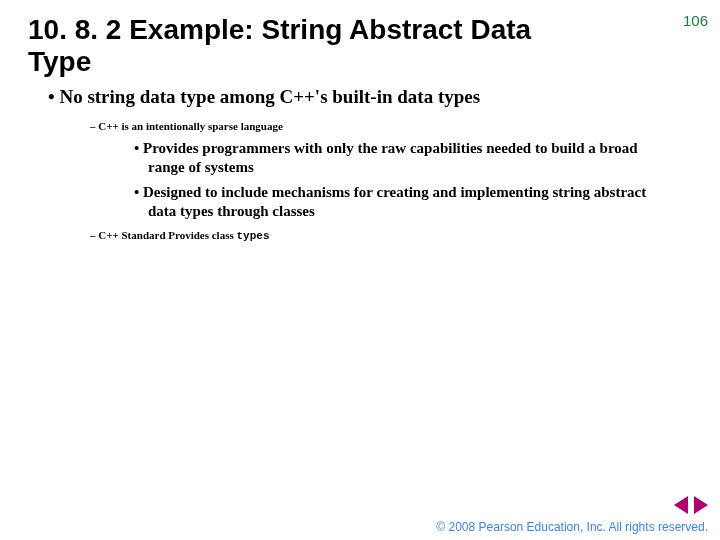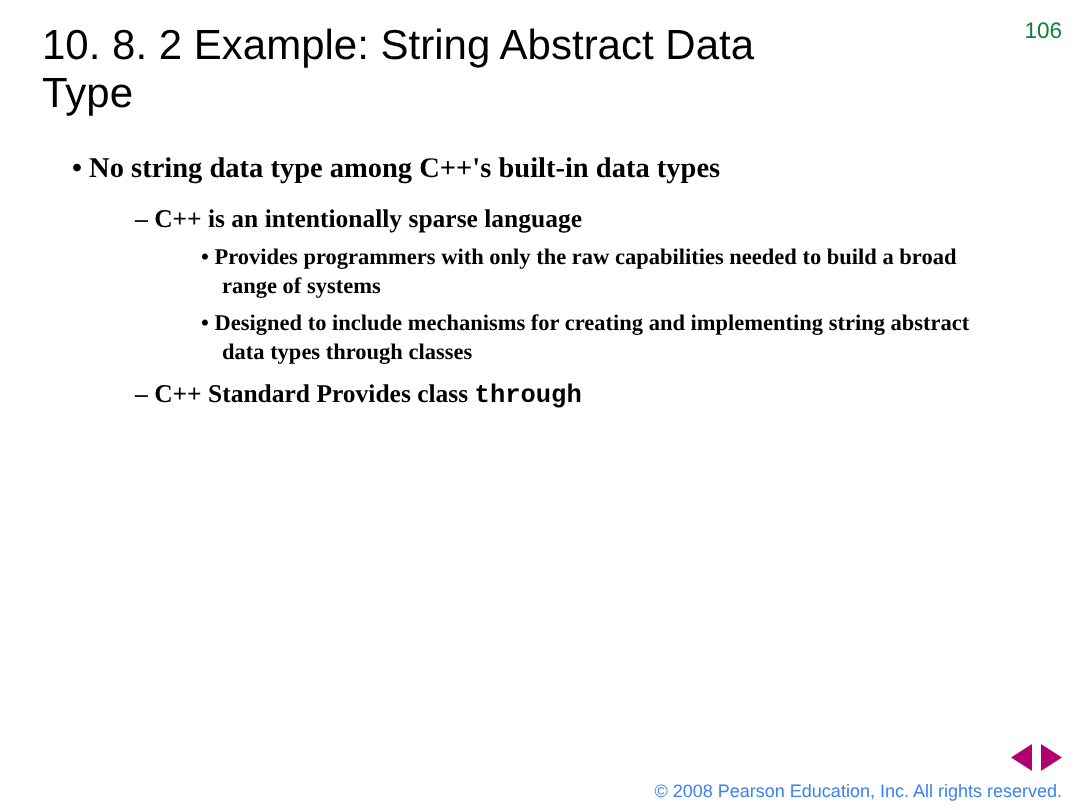--- a/index.html
+++ b/index.html
@@ -24,43 +24,43 @@
     .page-number {
       position: absolute;
       top: 12px;
       right: 12px;
       font-family: Arial, Helvetica, sans-serif;
       font-size: 15px;
       color: #15803d;
     }
     .title {
       font-family: Arial, Helvetica, sans-serif;
-      font-weight: normal;
+      font-weight: bold;
       font-size: 28px;
       color: #000;
       line-height: 1.15;
       max-width: 520px;
-      margin-bottom: 24px;
+      margin-bottom: 8px;
     }
     .content {
       padding-left: 20px;
     }
     .bullet-l1 {
       font-size: 19px;
       font-weight: bold;
       line-height: 1.2;
       margin-bottom: 10px;
       padding-left: 18px;
       text-indent: -18px;
     }
     .bullet-l1::before {
       content: "• ";
     }
     .bullet-l2 {
-      font-size: 17px;
+      font-size: 11px;
       font-weight: bold;
       line-height: 1.3;
       margin: 8px 0 6px 42px;
       padding-left: 18px;
       text-indent: -18px;
     }
     .bullet-l2::before {
       content: "– ";
     }
     .bullet-l3 {
@@ -124,21 +124,21 @@
   <div class="content">
 
     <div class="bullet-l1">No string data type among C++'s built-in data types</div>
 
     <div class="bullet-l2">C++ is an intentionally sparse language</div>
 
     <div class="bullet-l3">Provides programmers with only the raw capabilities needed to build a broad range of systems</div>
     <div class="bullet-l3">Designed to include mechanisms for creating and implementing string abstract data types through classes</div>
 
     <div class="bullet-l2">
-      <span>C++ Standard Provides class </span><span class="code">through</span>
+      <span>C++ Standard Provides class </span><span class="code">types</span>
     </div>
 
   </div>
 
   <div class="footer">
     <div class="nav">
       <div class="nav-btn nav-prev"></div>
       <div class="nav-btn nav-next"></div>
     </div>
     <div class="copyright">© 2008 Pearson Education, Inc.  All rights reserved.</div>

